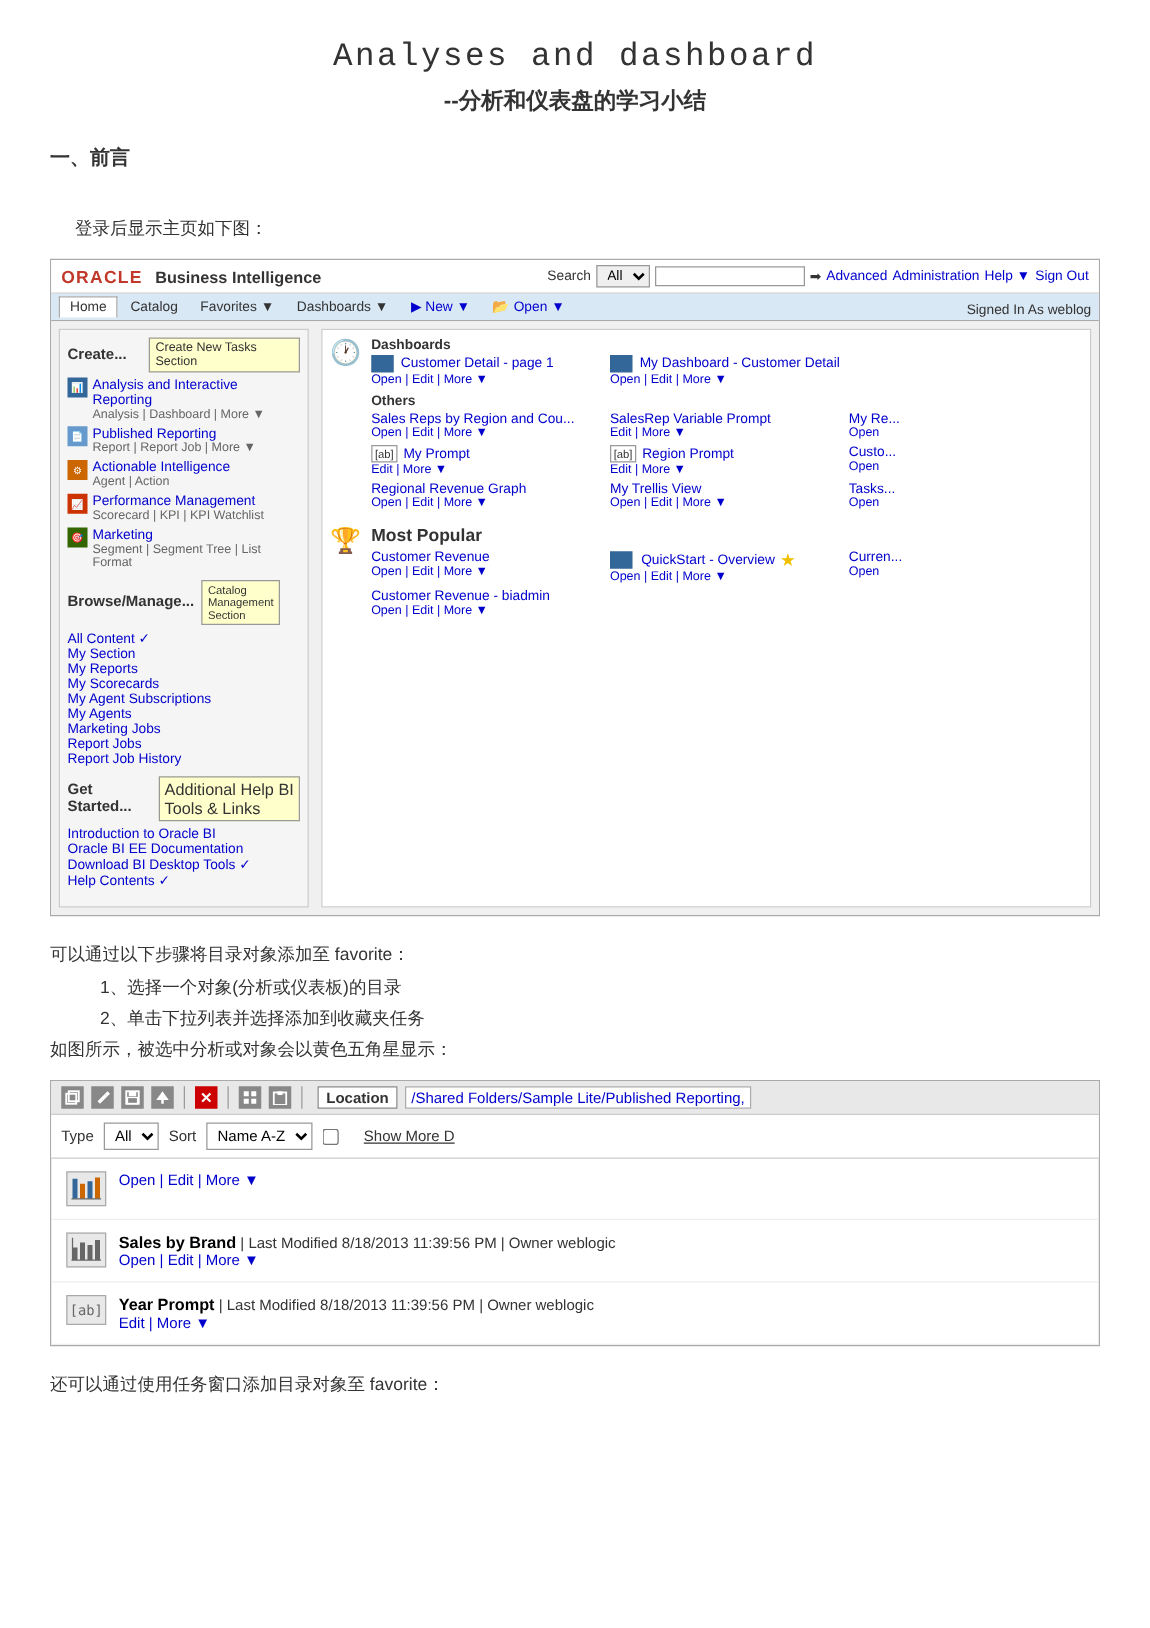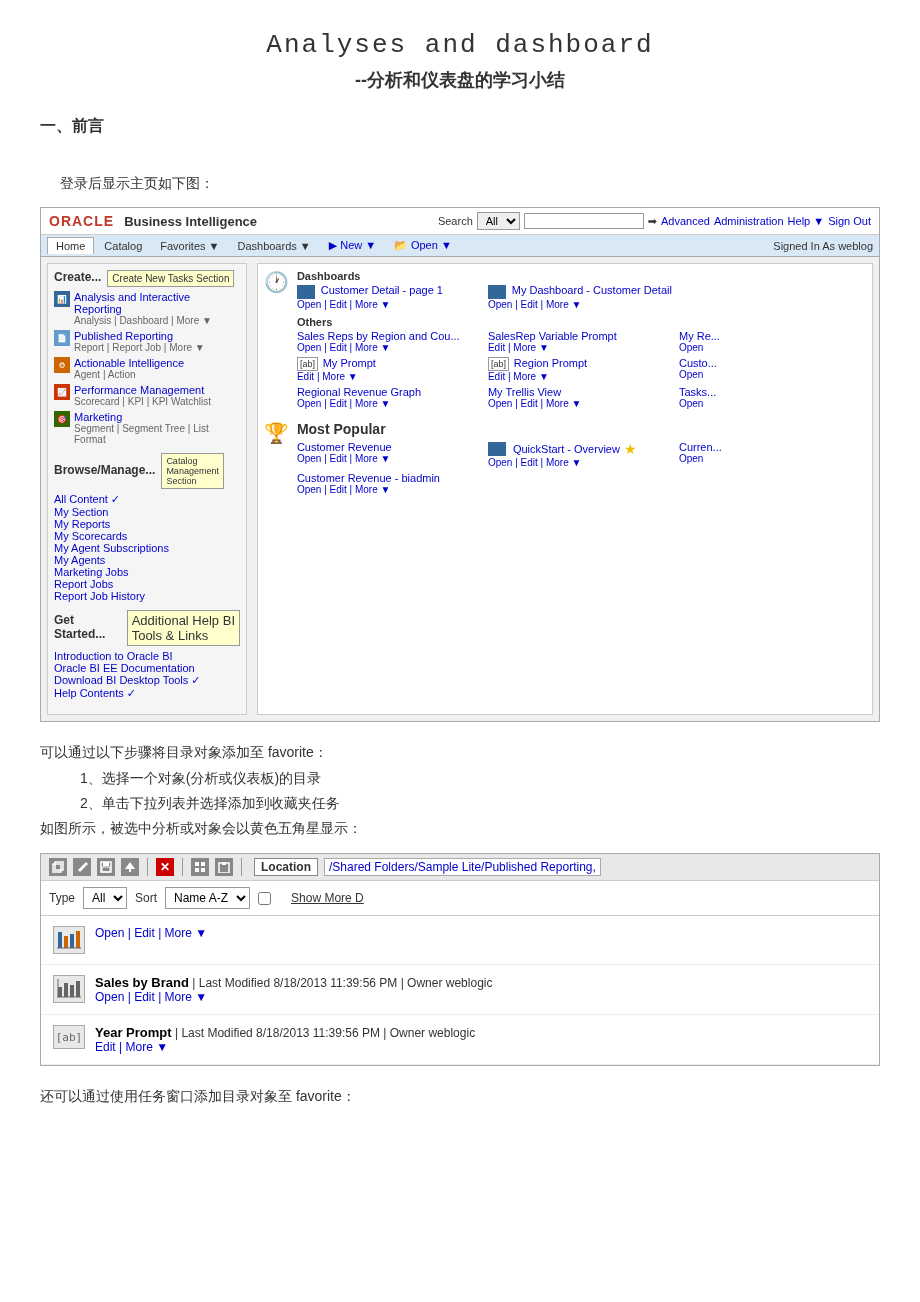--- a/index.html
+++ b/index.html
@@ -81,21 +81,21 @@
       font-size: 11px;
     }
     .obi-search-box {
       border: 1px solid #999;
       padding: 1px 4px;
       font-size: 11px;
     }
     .obi-nav-bar {
       background: #d9e8f5;
       display: flex;
-      align-items: center;
+      align-items: flex-end;
       padding: 2px 6px;
       gap: 2px;
       border-bottom: 1px solid #aaa;
     }
     .obi-nav-item {
       padding: 2px 8px;
       font-size: 11px;
       cursor: pointer;
     }
     .obi-nav-item.active {
@@ -360,21 +360,21 @@
     <span class="obi-nav-item" style="color:#0000cc;">▶ New ▼</span>
     <span class="obi-nav-item" style="color:#0000cc;">📂 Open ▼</span>
     <span class="obi-nav-item-right">Signed In As weblog</span>
   </div>
 
   <div class="obi-body">
 
     <div class="obi-left-panel">
 
       <div class="obi-left-section">
-        <div style="display:flex;align-items:center;gap:6px;margin-bottom:4px;">
+        <div style="display:flex;align-items:center;gap:18px;margin-bottom:4px;">
           <span class="obi-left-title">Create...</span>
           <span class="callout-box">Create New Tasks Section</span>
         </div>
         <div class="obi-left-item">
           <span class="obi-icon blue">📊</span>
           <div>
             <div class="obi-link">Analysis and Interactive Reporting</div>
             <div class="obi-link-gray">Analysis | Dashboard | More ▼</div>
           </div>
         </div>

